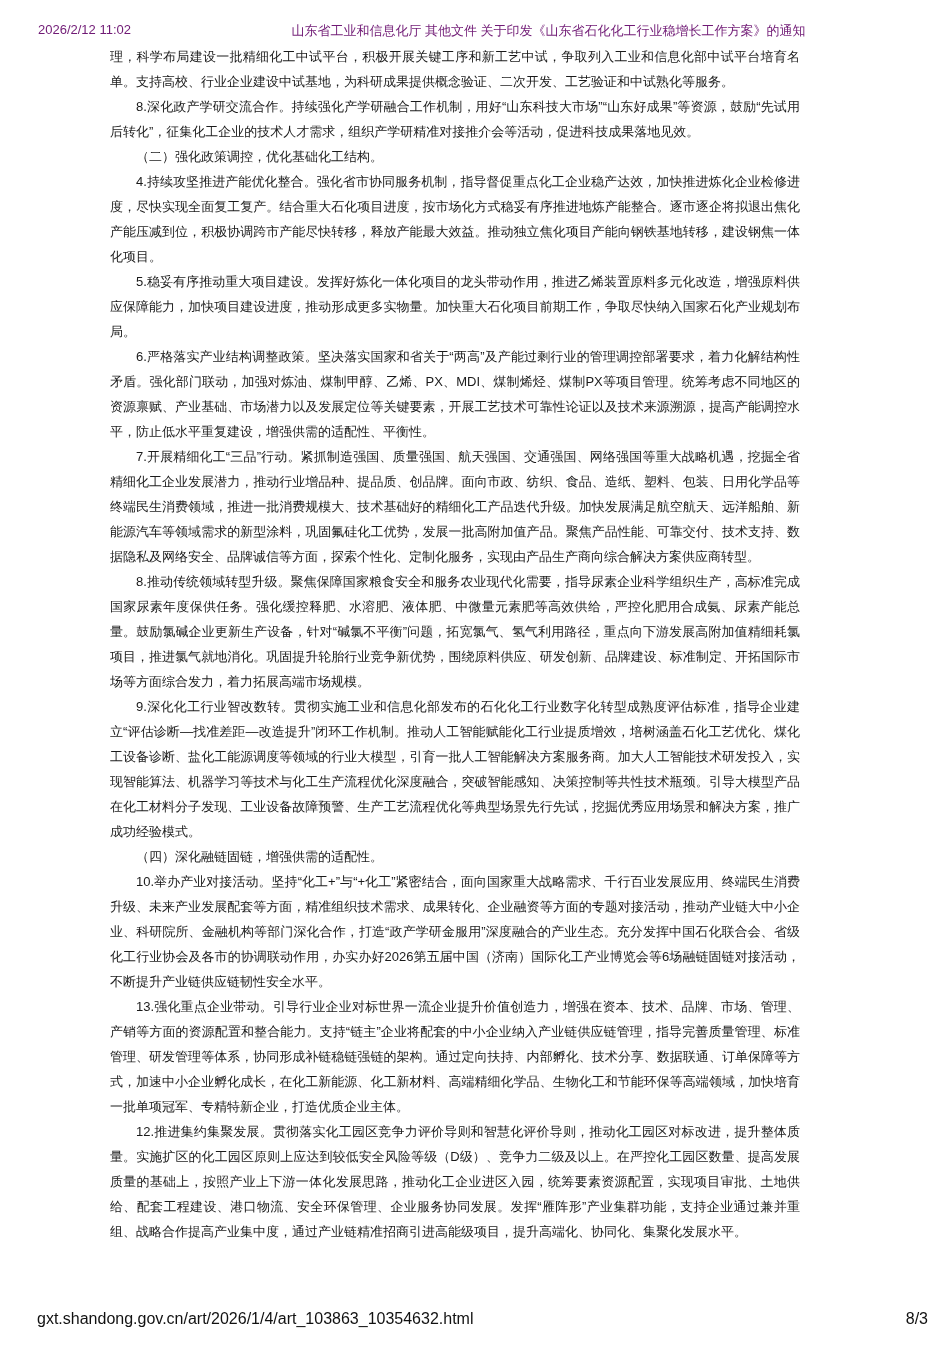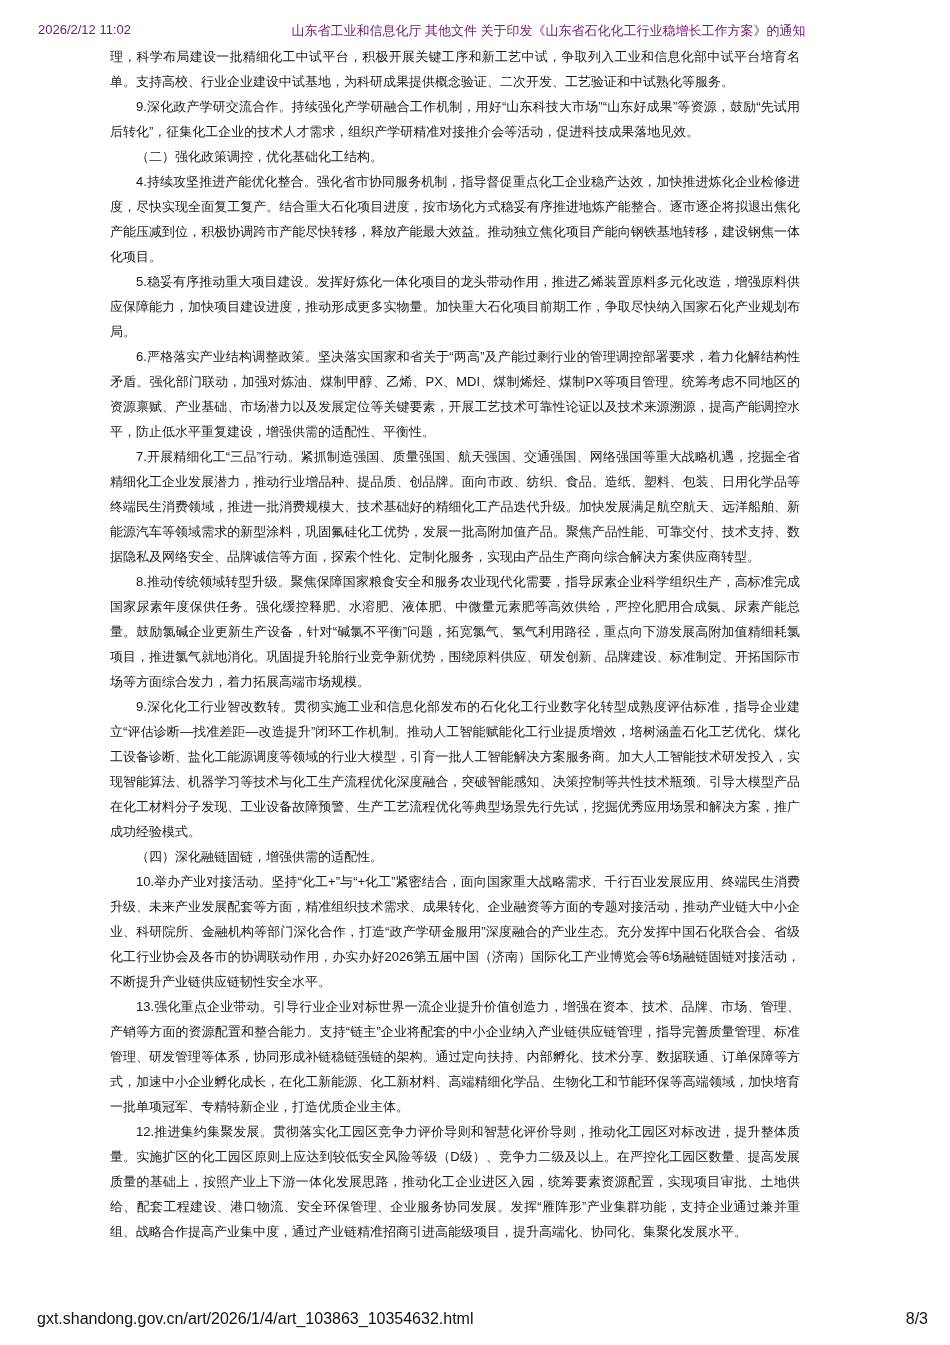--- a/index.html
+++ b/index.html
@@ -88,21 +88,21 @@
 
 <div class="page">
 
   <div class="print-header">
     <span class="header-date">2026/2/12 11:02</span>
     <span class="header-title">山东省工业和信息化厅 其他文件 关于印发《山东省石化化工行业稳增长工作方案》的通知</span>
   </div>
 
   <div class="doc-content">
     <p class="continuation">理，科学布局建设一批精细化工中试平台，积极开展关键工序和新工艺中试，争取列入工业和信息化部中试平台培育名单。支持高校、行业企业建设中试基地，为科研成果提供概念验证、二次开发、工艺验证和中试熟化等服务。</p>
-    <p>9.深化政产学研交流合作。持续强化产学研融合工作机制，用好“山东科技大市场”“山东好成果”等资源，鼓励“先试用后转化”，征集化工企业的技术人才需求，组织产学研精准对接推介会等活动，促进科技成果落地见效。</p>
+    <p>8.深化政产学研交流合作。持续强化产学研融合工作机制，用好“山东科技大市场”“山东好成果”等资源，鼓励“先试用后转化”，征集化工企业的技术人才需求，组织产学研精准对接推介会等活动，促进科技成果落地见效。</p>
     <p>（二）强化政策调控，优化基础化工结构。</p>
     <p>4.持续攻坚推进产能优化整合。强化省市协同服务机制，指导督促重点化工企业稳产达效，加快推进炼化企业检修进度，尽快实现全面复工复产。结合重大石化项目进度，按市场化方式稳妥有序推进地炼产能整合。逐市逐企将拟退出焦化产能压减到位，积极协调跨市产能尽快转移，释放产能最大效益。推动独立焦化项目产能向钢铁基地转移，建设钢焦一体化项目。</p>
     <p>5.稳妥有序推动重大项目建设。发挥好炼化一体化项目的龙头带动作用，推进乙烯装置原料多元化改造，增强原料供应保障能力，加快项目建设进度，推动形成更多实物量。加快重大石化项目前期工作，争取尽快纳入国家石化产业规划布局。</p>
     <p>6.严格落实产业结构调整政策。坚决落实国家和省关于“两高”及产能过剩行业的管理调控部署要求，着力化解结构性矛盾。强化部门联动，加强对炼油、煤制甲醇、乙烯、PX、MDI、煤制烯烃、煤制PX等项目管理。统筹考虑不同地区的资源禀赋、产业基础、市场潜力以及发展定位等关键要素，开展工艺技术可靠性论证以及技术来源溯源，提高产能调控水平，防止低水平重复建设，增强供需的适配性、平衡性。</p>
     <p>7.开展精细化工“三品”行动。紧抓制造强国、质量强国、航天强国、交通强国、网络强国等重大战略机遇，挖掘全省精细化工企业发展潜力，推动行业增品种、提品质、创品牌。面向市政、纺织、食品、造纸、塑料、包装、日用化学品等终端民生消费领域，推进一批消费规模大、技术基础好的精细化工产品迭代升级。加快发展满足航空航天、远洋船舶、新能源汽车等领域需求的新型涂料，巩固氟硅化工优势，发展一批高附加值产品。聚焦产品性能、可靠交付、技术支持、数据隐私及网络安全、品牌诚信等方面，探索个性化、定制化服务，实现由产品生产商向综合解决方案供应商转型。</p>
     <p>8.推动传统领域转型升级。聚焦保障国家粮食安全和服务农业现代化需要，指导尿素企业科学组织生产，高标准完成国家尿素年度保供任务。强化缓控释肥、水溶肥、液体肥、中微量元素肥等高效供给，严控化肥用合成氨、尿素产能总量。鼓励氯碱企业更新生产设备，针对“碱氯不平衡”问题，拓宽氯气、氢气利用路径，重点向下游发展高附加值精细耗氯项目，推进氯气就地消化。巩固提升轮胎行业竞争新优势，围绕原料供应、研发创新、品牌建设、标准制定、开拓国际市场等方面综合发力，着力拓展高端市场规模。</p>
     <p>9.深化化工行业智改数转。贯彻实施工业和信息化部发布的石化化工行业数字化转型成熟度评估标准，指导企业建立“评估诊断—找准差距—改造提升”闭环工作机制。推动人工智能赋能化工行业提质增效，培树涵盖石化工艺优化、煤化工设备诊断、盐化工能源调度等领域的行业大模型，引育一批人工智能解决方案服务商。加大人工智能技术研发投入，实现智能算法、机器学习等技术与化工生产流程优化深度融合，突破智能感知、决策控制等共性技术瓶颈。引导大模型产品在化工材料分子发现、工业设备故障预警、生产工艺流程优化等典型场景先行先试，挖掘优秀应用场景和解决方案，推广成功经验模式。</p>
     <p>（四）深化融链固链，增强供需的适配性。</p>
     <p>10.举办产业对接活动。坚持“化工+”与“+化工”紧密结合，面向国家重大战略需求、千行百业发展应用、终端民生消费升级、未来产业发展配套等方面，精准组织技术需求、成果转化、企业融资等方面的专题对接活动，推动产业链大中小企业、科研院所、金融机构等部门深化合作，打造“政产学研金服用”深度融合的产业生态。充分发挥中国石化联合会、省级化工行业协会及各市的协调联动作用，办实办好2026第五届中国（济南）国际化工产业博览会等6场融链固链对接活动，不断提升产业链供应链韧性安全水平。</p>
     <p>13.强化重点企业带动。引导行业企业对标世界一流企业提升价值创造力，增强在资本、技术、品牌、市场、管理、产销等方面的资源配置和整合能力。支持“链主”企业将配套的中小企业纳入产业链供应链管理，指导完善质量管理、标准管理、研发管理等体系，协同形成补链稳链强链的架构。通过定向扶持、内部孵化、技术分享、数据联通、订单保障等方式，加速中小企业孵化成长，在化工新能源、化工新材料、高端精细化学品、生物化工和节能环保等高端领域，加快培育一批单项冠军、专精特新企业，打造优质企业主体。</p>

